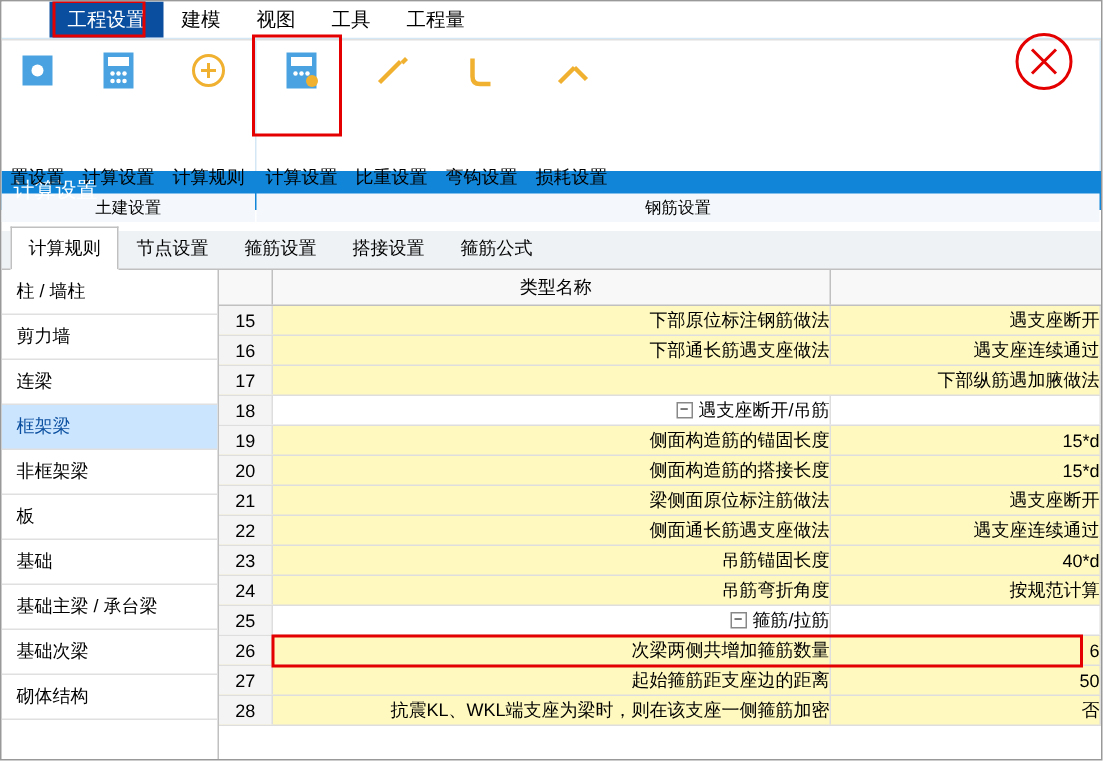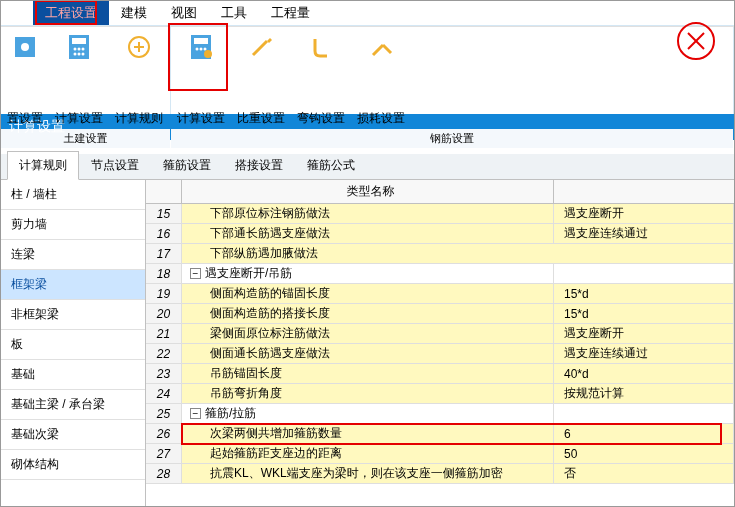--- a/index.html
+++ b/index.html
@@ -20,21 +20,21 @@
       background: #fff;
       position: relative;
     }
     .menu-item {
       padding: 3px 12px;
       cursor: pointer;
       font-size: 13px;
     }
     .menu-item.selected {
       background: #0a4f9f;
-      color: #fca5a5;
+      color: #ffffff;
     }
     .menu-highlight-box {
       position: absolute;
       border: 2px solid #e40000;
       pointer-events: none;
     }
     .close-x {
       position: absolute;
       right: 18px;
       top: 20px;
@@ -135,40 +135,41 @@
       flex: 1;
       overflow: auto;
       position: relative;
     }
     .grid-header {
       display: flex;
       background: #f8f8f8;
       border-bottom: 1px solid #c0c0c0;
       height: 24px;
     }
-    .col-num { width: 36px; text-align: center; border-right: 1px solid #c0c0c0; font-style: italic; }
+    .col-num { width: 36px; text-align: center; border-right: 1px solid #c0c0c0; }
     .col-name { flex: 1; border-right: 1px solid #c0c0c0; padding-left: 6px; }
     .col-val { width: 180px; padding-left: 6px; }
     .gh-cell {
       display: flex;
       align-items: center;
       justify-content: center;
       font-size: 12px;
     }
     .grid-row {
       display: flex;
       height: 20px;
       border-bottom: 1px solid #dedede;
       font-size: 12px;
     }
     .grid-row.yellow { background: #fff9bf; }
     .grid-row .cell {
       display: flex;
       align-items: center;
       border-right: 1px solid #dedede;
+      justify-content: flex-end;
     }
     .grid-row .col-num {
       background: #f4f4f4;
       justify-content: center;
     }
     .grid-row .col-name { padding-left: 6px; }
     .grid-row .col-val { padding-left: 10px; }
     .indent-1 { padding-left: 8px !important; }
     .indent-2 { padding-left: 28px !important; }
     .expander {

